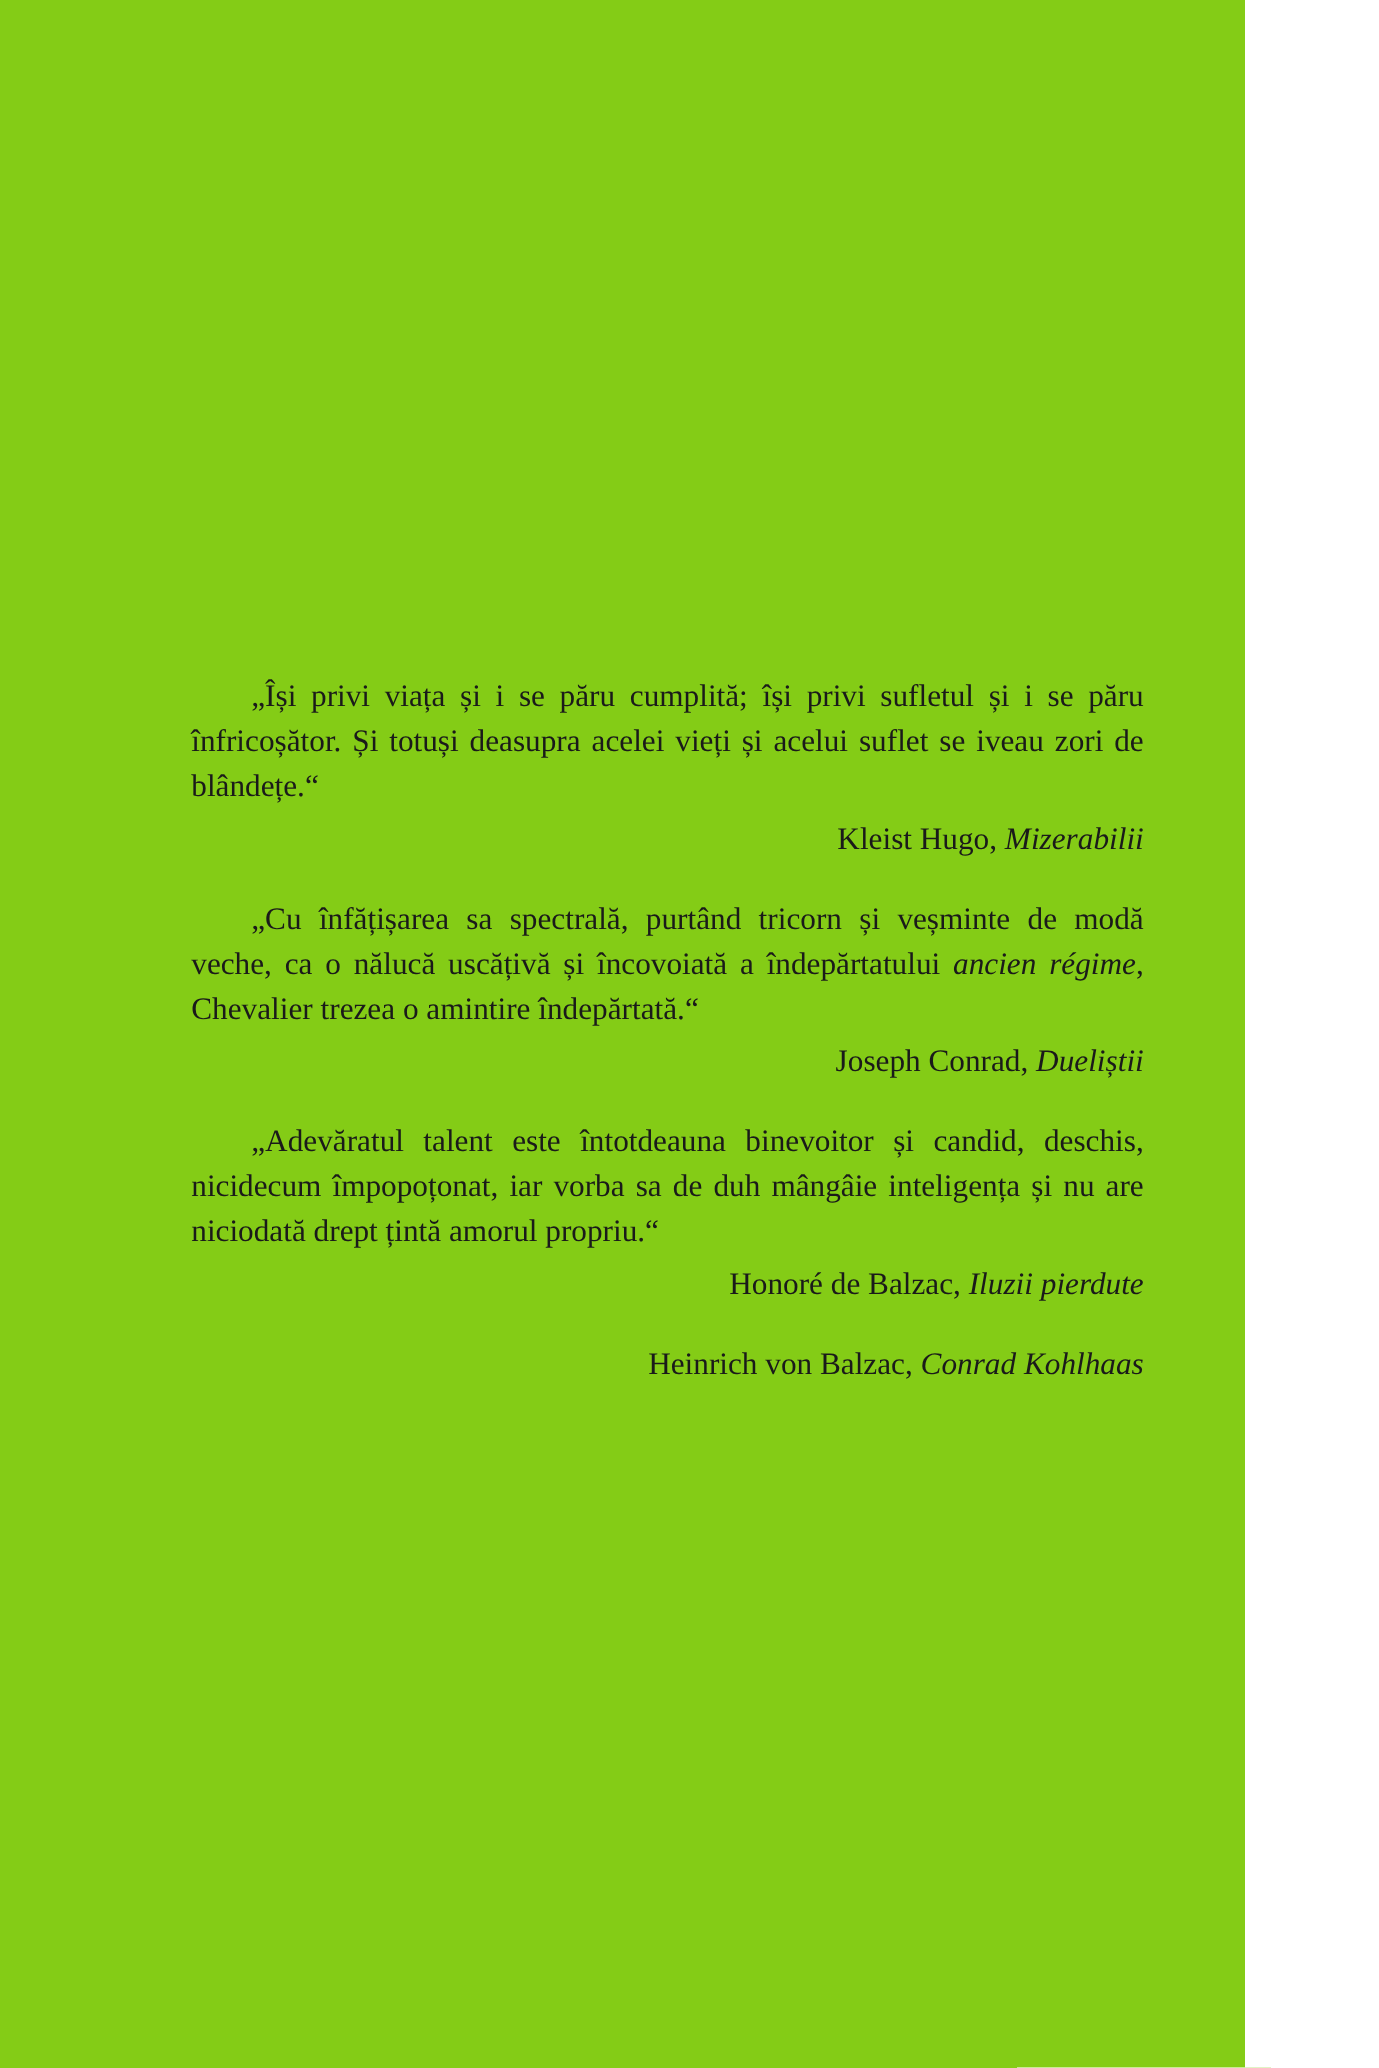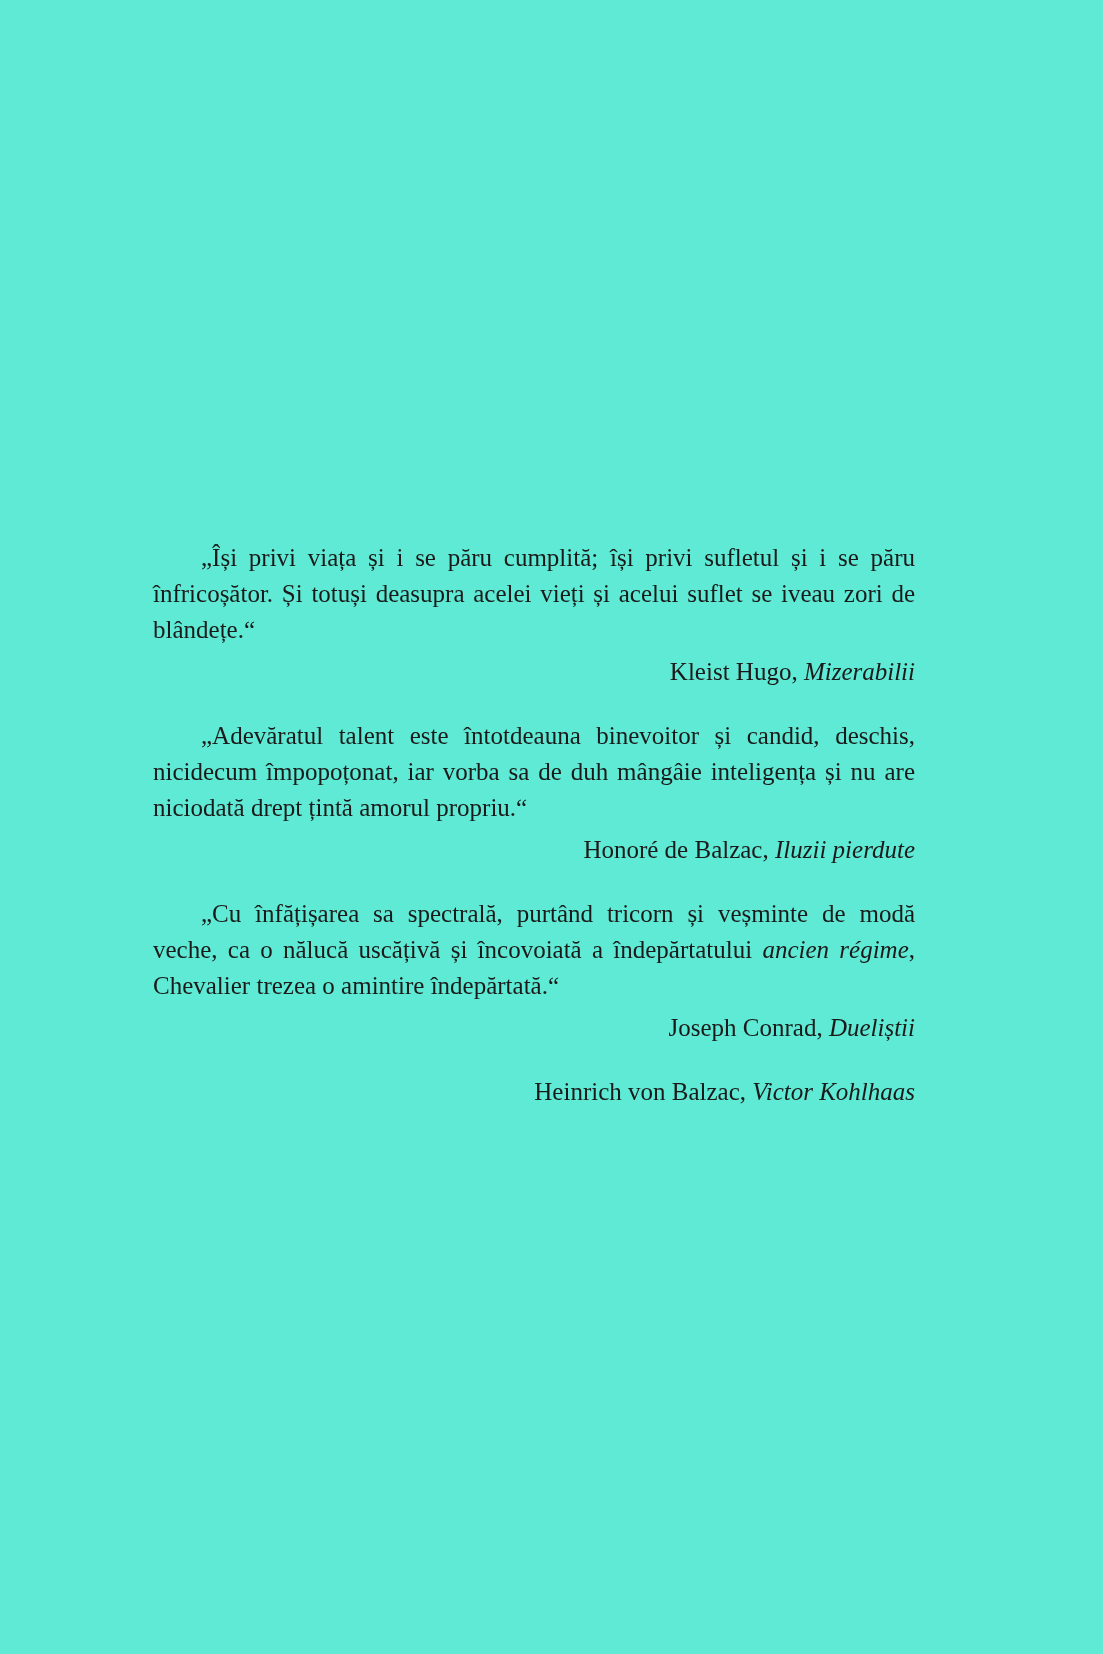--- a/index.html
+++ b/index.html
@@ -2,23 +2,23 @@
 <html><head>
 <meta charset="utf-8">
 <style>
   html, body {
     margin: 0;
     padding: 0;
     background: #ffffff;
   }
   .page {
     position: relative;
-    width: 1103px;
+    width: 996px;
     height: 1654px;
-    background: #5eead4;
+    background: #84cc16;
     overflow: hidden;
     font-family: "Liberation Serif", "DejaVu Serif", serif;
     color: #1a1a1a;
   }
   .text-block {
     position: absolute;
     left: 153px;
     top: 540px;
     width: 762px;
     font-size: 25px;
@@ -42,27 +42,27 @@
 
 <div class="page">
   <div class="text-block">
 
     <div class="quote-block">
       <p class="quote"><span>„Își privi viața și i se păru cumplită; își privi sufletul și i se păru înfricoșător. Și totuși deasupra acelei vieți și acelui suflet se iveau zori de blândețe.“</span></p>
       <p class="attribution"><span>Kleist Hugo, </span><em>Mizerabilii</em></p>
     </div>
 
     <div class="quote-block">
+      <p class="quote"><span>„Cu înfățișarea sa spectrală, purtând tricorn și veșminte de modă veche, ca o nălucă uscățivă și încovoiată a îndepărtatului </span><em>ancien ré­gime</em><span>, Chevalier trezea o amintire îndepărtată.“</span></p>
+      <p class="attribution"><span>Joseph Conrad, </span><em>Dueliștii</em></p>
+    </div>
+
+    <div class="quote-block">
       <p class="quote"><span>„Adevăratul talent este întotdeauna binevoitor și candid, deschis, nicidecum împopoțonat, iar vorba sa de duh mângâie inteligența și nu are niciodată drept țintă amorul propriu.“</span></p>
       <p class="attribution"><span>Honoré de Balzac, </span><em>Iluzii pierdute</em></p>
     </div>
 
     <div class="quote-block">
-      <p class="quote"><span>„Cu înfățișarea sa spectrală, purtând tricorn și veșminte de modă veche, ca o nălucă uscățivă și încovoiată a îndepărtatului </span><em>ancien ré­gime</em><span>, Chevalier trezea o amintire îndepărtată.“</span></p>
-      <p class="attribution"><span>Joseph Conrad, </span><em>Dueliștii</em></p>
-    </div>
-
-    <div class="quote-block">
-      <p class="attribution"><span>Heinrich von Balzac, </span><em>Victor Kohlhaas</em></p>
+      <p class="attribution"><span>Heinrich von Balzac, </span><em>Conrad Kohlhaas</em></p>
     </div>
 
   </div>
 </div>
 
 </body></html>

